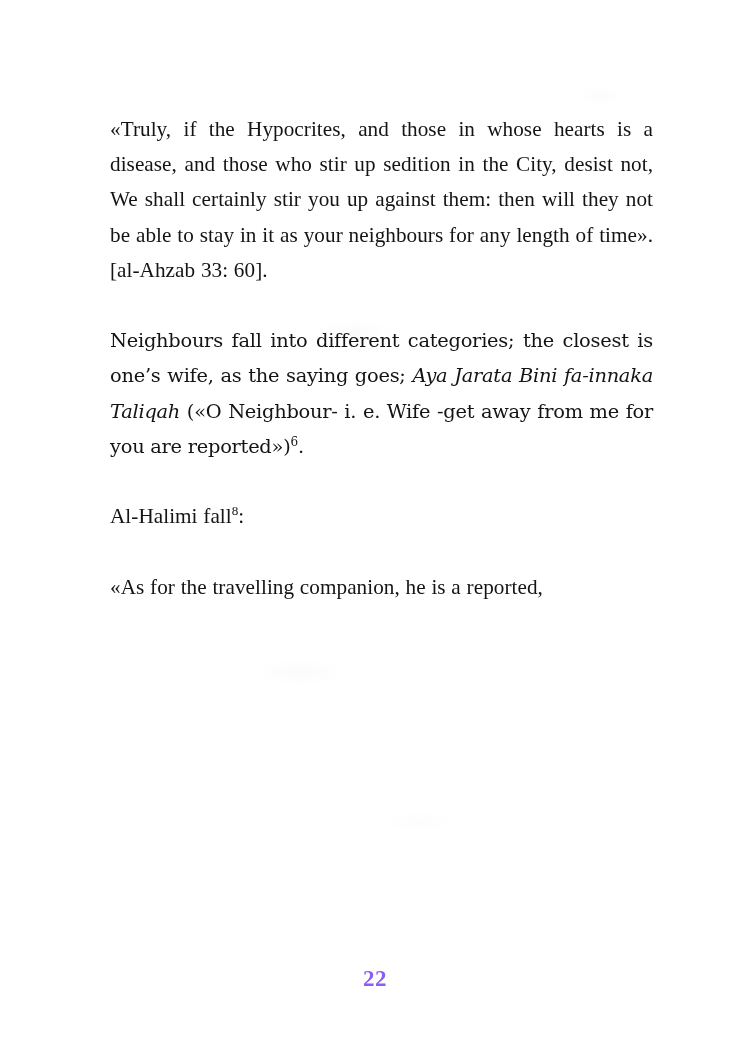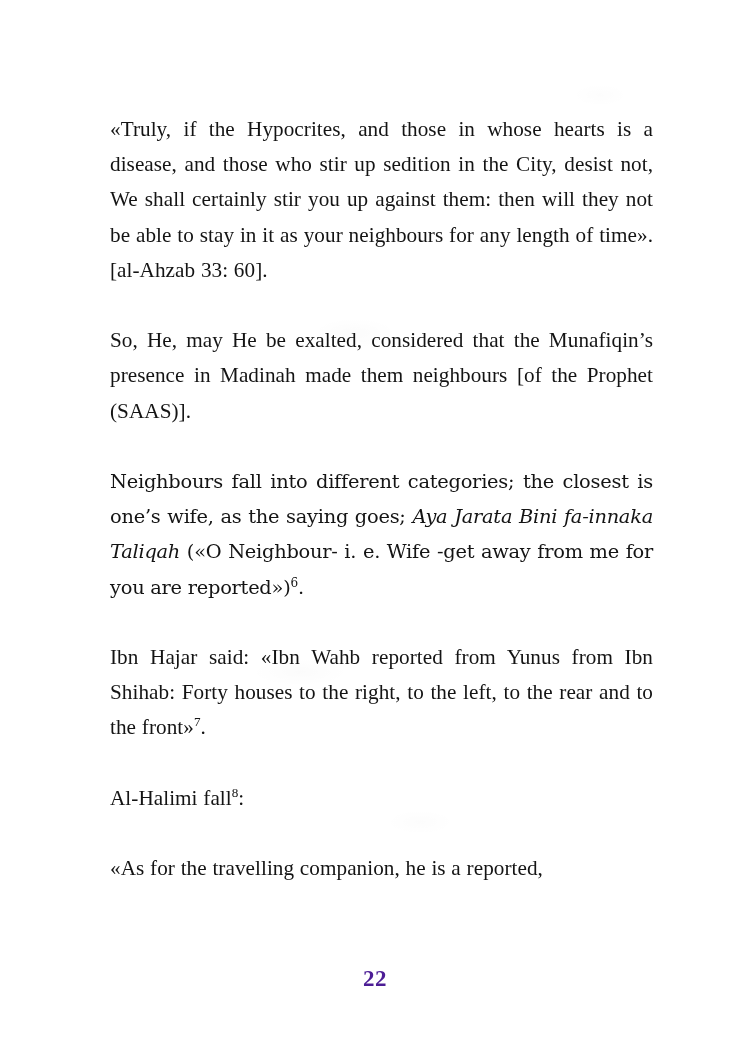--- a/index.html
+++ b/index.html
@@ -65,21 +65,21 @@
 
   .folio {
     position: absolute;
     left: 0;
     top: 966px;
     width: 750px;
     text-align: center;
     font-family: "Liberation Serif", "DejaVu Serif", serif;
     font-weight: bold;
     font-size: 23px;
-    color: #4c1d95;
+    color: #8b5cf6;
     letter-spacing: 0.5px;
   }
 
   
   .scan-noise {
     position: absolute;
     inset: 0;
     pointer-events: none;
     background:
       radial-gradient(ellipse 60px 22px at 355px 333px, rgba(0,0,0,0.016), rgba(0,0,0,0) 70%),
@@ -93,25 +93,23 @@
 <body>
 
 <div class="page">
 
   <div class="scan-noise"></div>
 
   <div class="text-block">
 
     <p class="para"><span>«Truly, if the Hypocrites, and those in whose hearts is a disease, and those who stir up sedition in the City, desist not, We shall certainly stir you up against them: then will they not be able to stay in it as your neighbours for any length of time». [al-Ahzab 33: 60].</span></p>
 
-    <p class="para"><span>So, He, may He be exalted, considered that the Munafiqin’s presence in Madinah made them neighbours [of the Prophet (SAAS)].</span></p>
 
     <p class="para oldstyle"><span>Neighbours fall into different categories; the closest is one’s wife, as the saying goes; </span><span class="it">Aya Jarata Bini fa-innaka Taliqah</span><span> («O Neighbour- i. e. Wife -get away from me for you are reported»)</span><sup>6</sup><span>.</span></p>
 
-    <p class="para"><span>Ibn Hajar said: «Ibn Wahb reported from Yunus from Ibn Shihab: Forty houses to the right, to the left, to the rear and to the front»</span><sup>7</sup><span>.</span></p>
 
     <p class="para"><span>Al-Halimi fall</span><sup>8</sup><span>:</span></p>
 
     <p class="para"><span>«As for the travelling companion, he is a reported,</span></p>
 
   </div>
 
   <div class="folio">22</div>
 
 </div>

